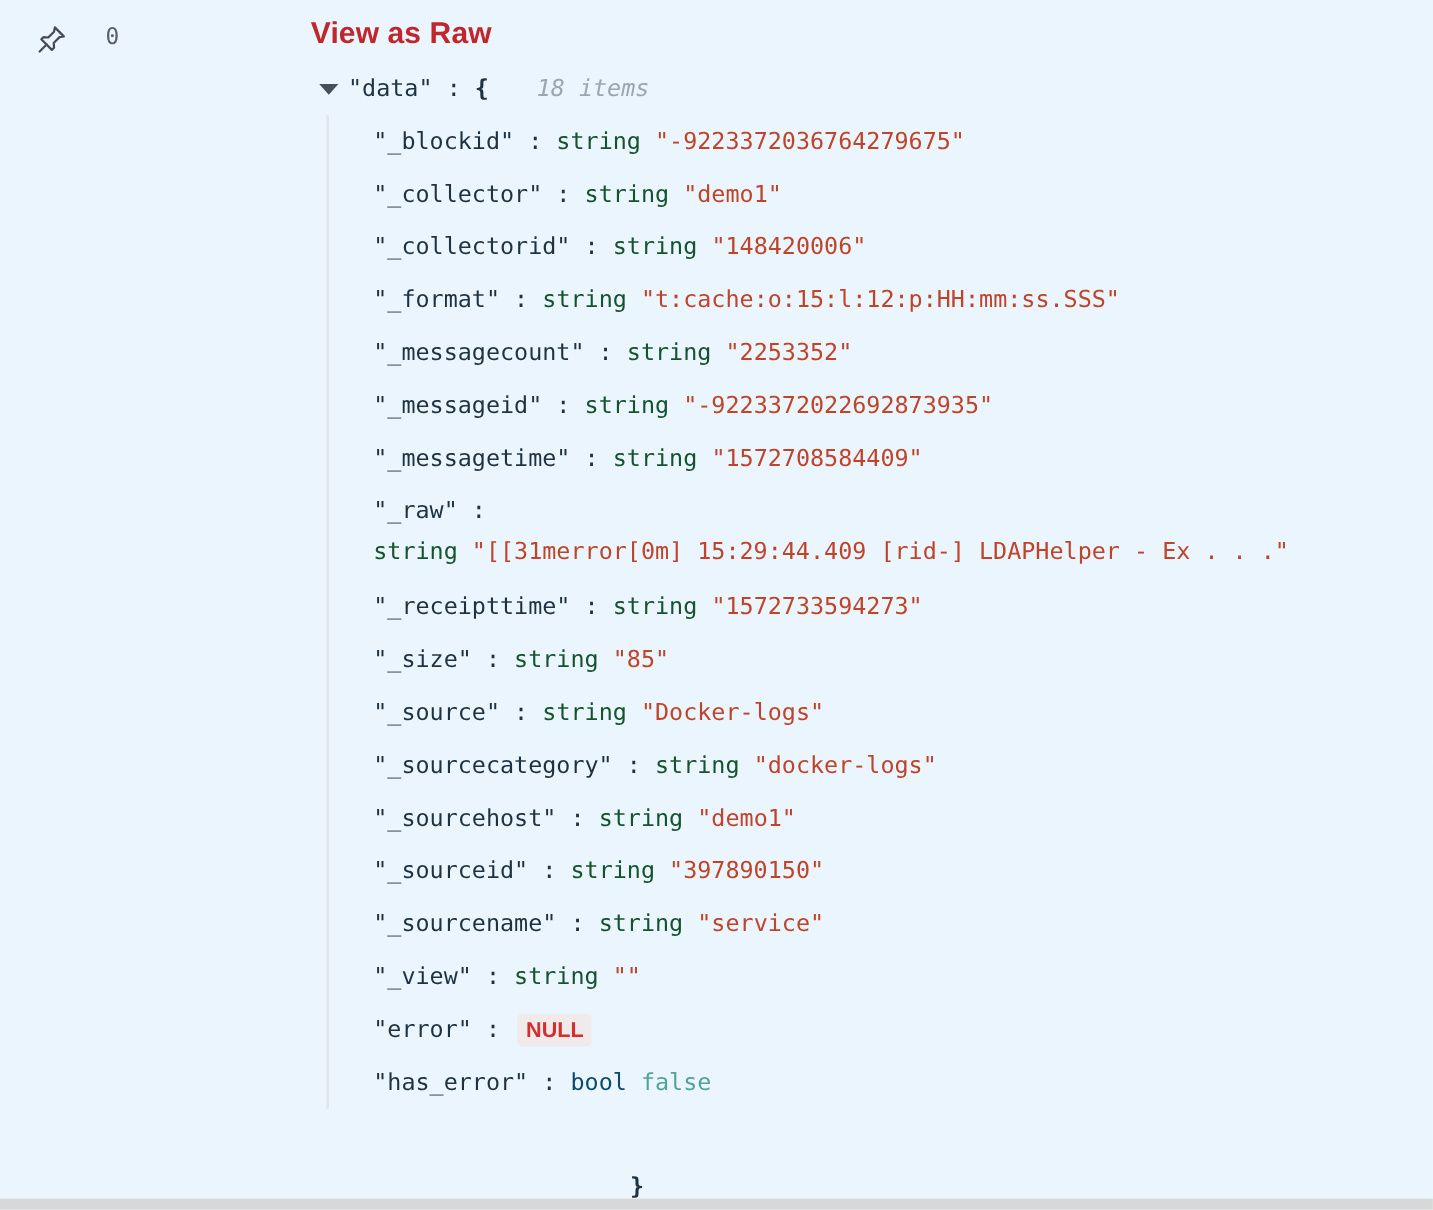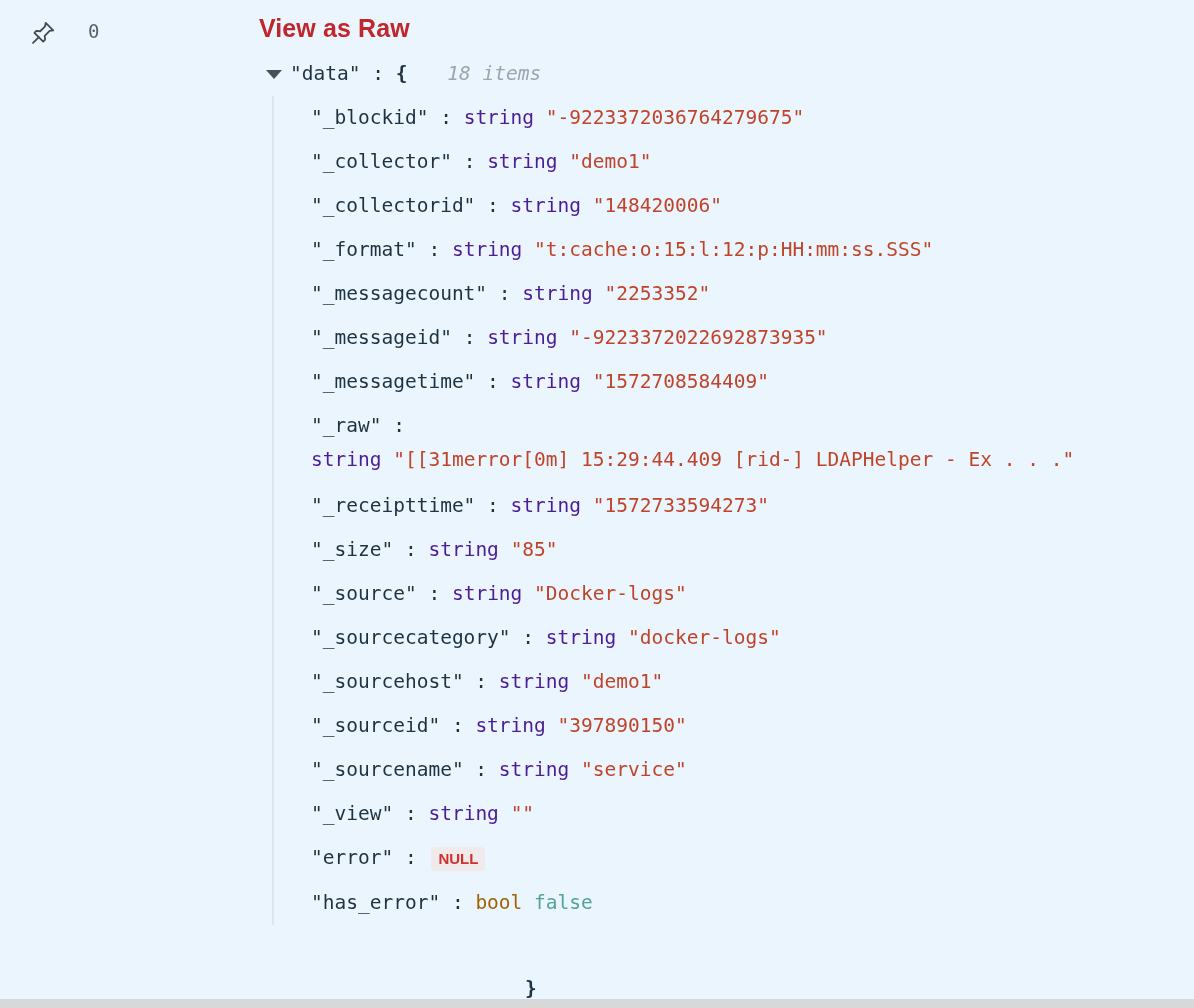--- a/index.html
+++ b/index.html
@@ -123,35 +123,35 @@
     position: relative;
     padding-left: 37px;
     margin-left: 14px;
     border-left: 2px solid #dfe5e9;
   }
   .json-row {
     white-space: nowrap;
     position: relative;
   }
   .json-row.wrap { white-space: normal; }
-  .type { color: #4c1d95; }
+  .type { color: #14532d; }
   .val  { color: #c0442a; }
   .val-bool { color: #53a39a; }
-  .type-bool { color: #a16207; }
+  .type-bool { color: #0c4a6e; }
   .raw-line {
     display: block;
     margin-top: -10px;
     margin-bottom: 2px;
   }
   .null-badge {
     background: #f1eaea;
     color: #d32f2f;
     font-family: "Liberation Sans", sans-serif;
     font-weight: bold;
-    font-size: 15px;
+    font-size: 18px;
     border-radius: 4px;
     padding: 3px 7px 4px 7px;
     margin-left: 3px;
   }
   .closing-brace {
     font-family: "DejaVu Sans Mono", monospace;
     font-size: 19.5px;
     font-weight: bold;
     color: #1f3242;
     position: absolute;

